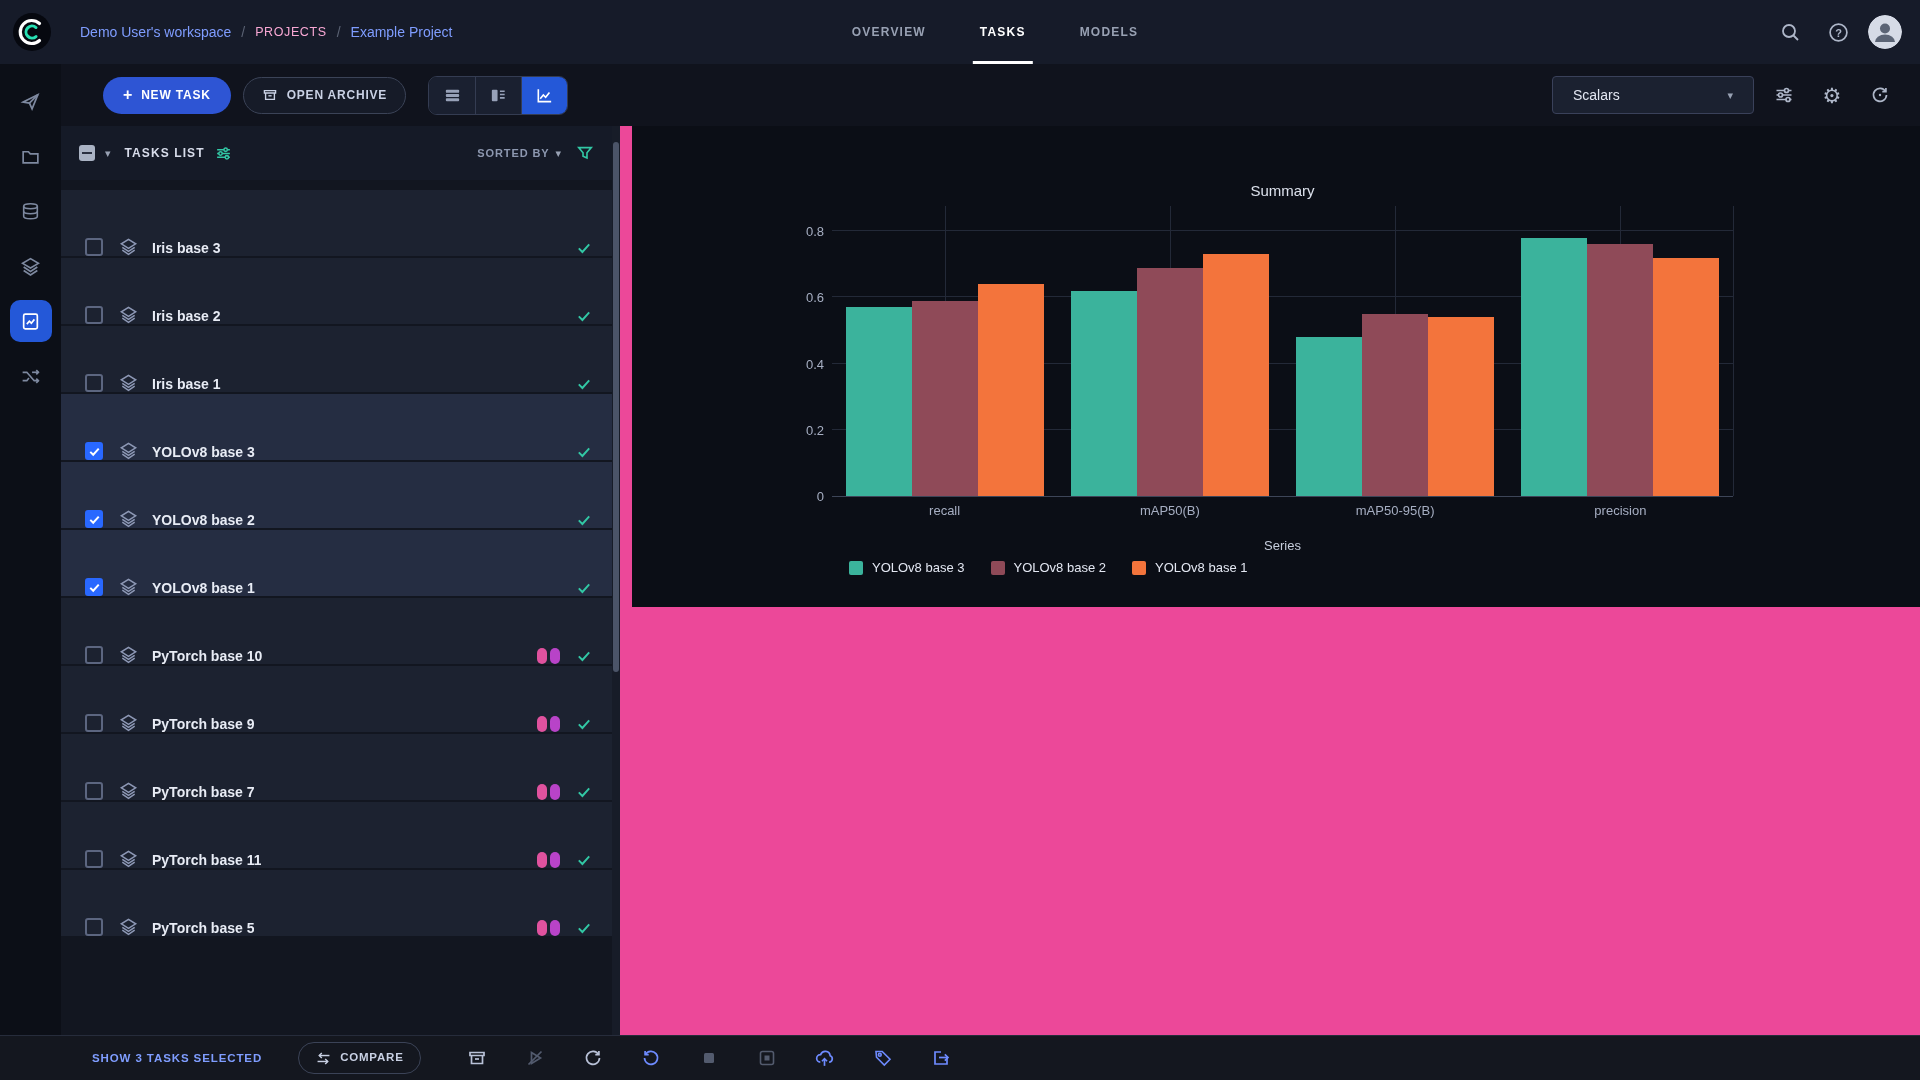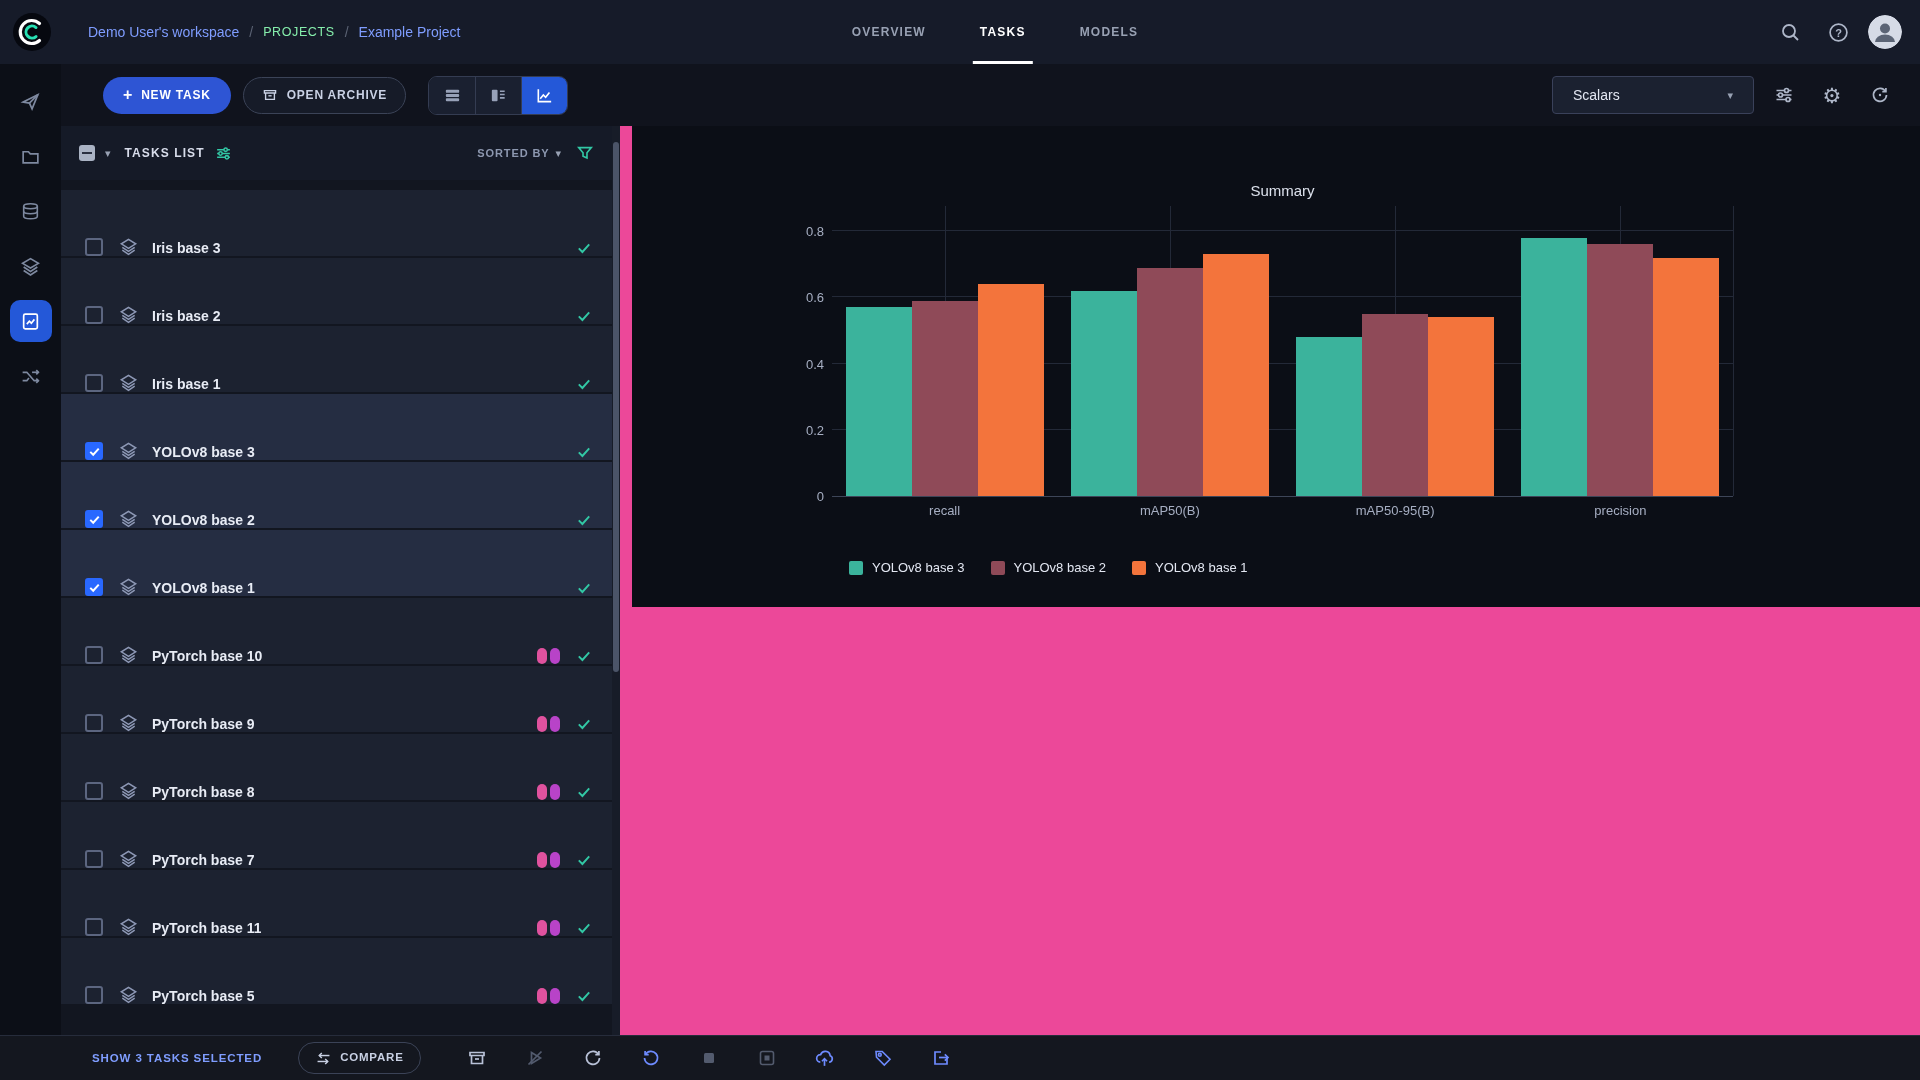--- a/index.html
+++ b/index.html
@@ -3,24 +3,24 @@
 <meta charset="utf-8">
 <style>
   *{margin:0;padding:0;box-sizing:border-box;}
   html,body{width:1920px;height:1080px;overflow:hidden;background:#10131d;
     font-family:"Liberation Sans","DejaVu Sans",sans-serif;color:#dfe4f0;}
 
   
   .header{position:absolute;top:0;left:0;width:1920px;height:64px;background:#161b29;
     display:flex;align-items:center;z-index:20;}
   .logo{width:64px;height:64px;display:flex;align-items:center;justify-content:center;cursor:pointer;}
-  .breadcrumb{display:flex;align-items:center;gap:10px;font-size:14px;margin-left:24px;}
+  .breadcrumb{display:flex;align-items:center;gap:10px;font-size:14px;margin-left:16px;}
   .bc-link{color:#7f9dff;cursor:pointer;}
   .bc-sep{color:#5b6374;}
-  .bc-mid{color:#86efac;font-size:12.5px;letter-spacing:.6px;cursor:pointer;}
+  .bc-mid{color:#f9a8d4;font-size:12.5px;letter-spacing:.6px;cursor:pointer;}
   .tabs{position:absolute;left:50%;transform:translateX(calc(-50% + 35px));top:0;height:64px;display:flex;}
   .tab{display:flex;align-items:center;padding:0 27px;font-size:12px;font-weight:700;
     letter-spacing:1.2px;color:#98a1b3;position:relative;cursor:pointer;}
   .tab.active{color:#fff;}
   .tab.active::after{content:"";position:absolute;left:20px;right:20px;bottom:0;height:3px;background:#fff;}
   .header-right{margin-left:auto;display:flex;align-items:center;gap:12px;padding-right:18px;}
   .icon-btn{width:36px;height:36px;display:flex;align-items:center;justify-content:center;
     color:#aeb7c9;cursor:pointer;border-radius:50%;}
   .avatar{width:34px;height:34px;border-radius:50%;overflow:hidden;cursor:pointer;flex:none;}
 
@@ -483,45 +483,20 @@
                 <span class="tag-pill" style="background: rgb(184, 67, 200);"></span>
               </span>
       <span class="status-check">
         <svg width="16" height="16" viewBox="0 0 20 20" fill="none" stroke="currentColor" stroke-width="2.4">
           <path d="M3.5 10.5 L8 15 L16.5 5.5"></path>
         </svg>
       </span>
     </span>
   </div>
 
-  <div class="task-row">
-    <span class="checkbox">
-      
-    </span>
-    <span class="type-icon">
-      <svg class="icon-layers" width="19" height="19" viewBox="0 0 20 20" fill="none" stroke="currentColor" stroke-width="1.6">
-        <path d="M10 2.5 L17.5 7.2 L10 11.9 L2.5 7.2 Z"></path>
-                <path d="M3.5 10.8 L10 15.2 L16.5 10.8"></path>
-                <path d="M3.5 13.9 L10 18.3 L16.5 13.9"></path>
-      </svg>
-
-    </span>
-    <span class="task-name">PyTorch base 8</span>
-    <span class="task-right">
-      <span class="task-tags">
-                <span class="tag-pill" style="background: rgb(224, 82, 158);"></span>
-                <span class="tag-pill" style="background: rgb(184, 67, 200);"></span>
-              </span>
-      <span class="status-check">
-        <svg width="16" height="16" viewBox="0 0 20 20" fill="none" stroke="currentColor" stroke-width="2.4">
-          <path d="M3.5 10.5 L8 15 L16.5 5.5"></path>
-        </svg>
-      </span>
-    </span>
-  </div>
 
   <div class="task-row">
     <span class="checkbox">
       
     </span>
     <span class="type-icon">
       <svg class="icon-layers" width="19" height="19" viewBox="0 0 20 20" fill="none" stroke="currentColor" stroke-width="1.6">
         <path d="M10 2.5 L17.5 7.2 L10 11.9 L2.5 7.2 Z"></path>
                 <path d="M3.5 10.8 L10 15.2 L16.5 10.8"></path>
                 <path d="M3.5 13.9 L10 18.3 L16.5 13.9"></path>
@@ -627,20 +602,21 @@
             <div class="bar" style="left: 464.125px; width: 66px; height: 159px; background: rgb(59, 179, 156);"></div>
             <div class="bar" style="left: 530.125px; width: 66px; height: 182px; background: rgb(143, 74, 88);"></div>
             <div class="bar" style="left: 596.125px; width: 66px; height: 179px; background: rgb(243, 116, 60);"></div>
             <div class="grid-v" style="left: 788.375px;"></div>
             <div class="xtick" style="left: 675.75px; width: 225.25px;">precision</div>
             <div class="bar" style="left: 689.375px; width: 66px; height: 258px; background: rgb(59, 179, 156);"></div>
             <div class="bar" style="left: 755.375px; width: 66px; height: 252px; background: rgb(143, 74, 88);"></div>
             <div class="bar" style="left: 821.375px; width: 66px; height: 238px; background: rgb(243, 116, 60);"></div>
             <div class="grid-v" style="left: 901px;"></div>
           </div>
+        <div class="chart-xlabel">Series</div>
         <div class="chart-legend">
             <span class="legend-item">
               <span class="legend-swatch" style="background: rgb(59, 179, 156);"></span>
               <span class="legend-label">YOLOv8 base 3</span>
             </span>
             <span class="legend-item">
               <span class="legend-swatch" style="background: rgb(143, 74, 88);"></span>
               <span class="legend-label">YOLOv8 base 2</span>
             </span>
             <span class="legend-item">

